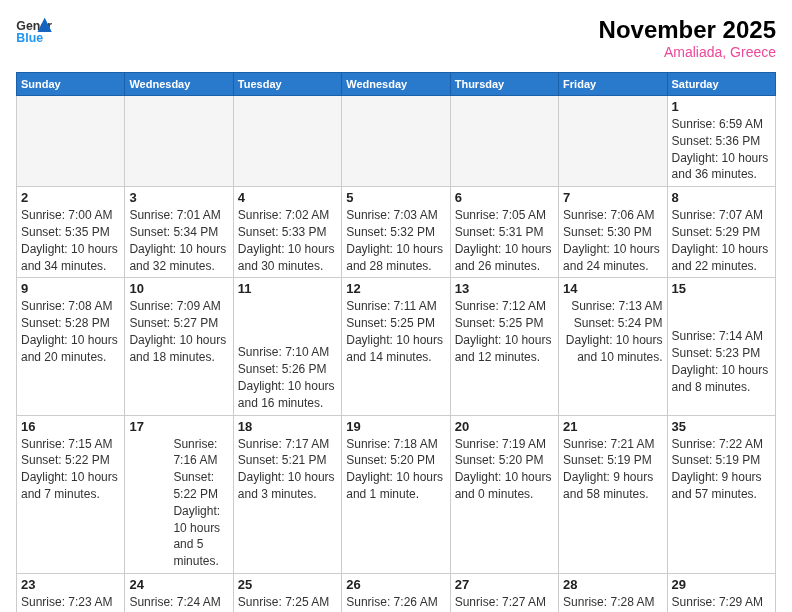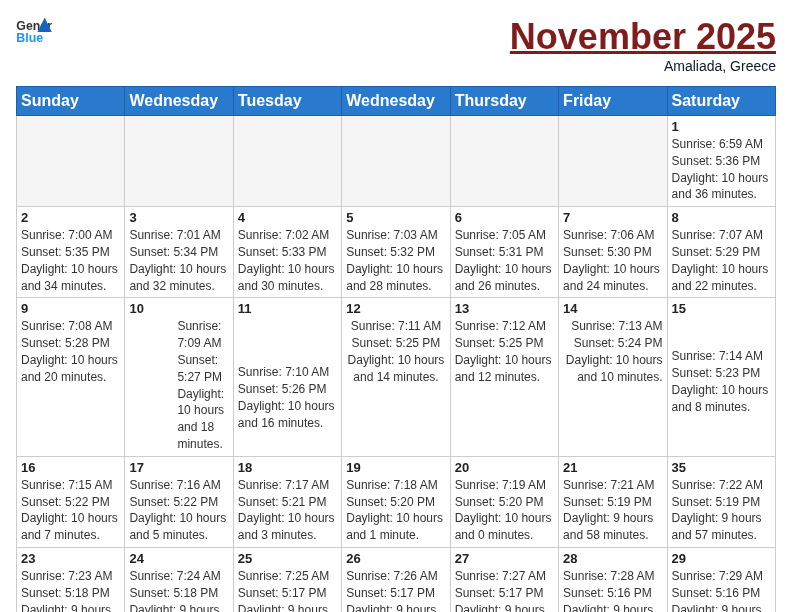--- a/index.html
+++ b/index.html
@@ -20,38 +20,37 @@
       display: flex;
       align-items: center;
       gap: 4px;
     }
     .logo-icon {
       width: 36px;
       height: 30px;
     }
     .title-block { text-align: right; }
     .month-title {
-      font-size: 36px;
+      font-size: 24px;
       font-weight: bold;
-      color: #7f1d1d;
-      text-decoration: underline;
+      color: #000000;
     }
     .subtitle {
       font-size: 14px;
-      color: #0f172a;
+      color: #ec4899;
     }
     .calendar {
       width: 100%;
       border-collapse: collapse;
       border: 1px solid #ccc;
     }
     .calendar th {
       background: #2979CC;
       color: #fff;
-      font-size: 16px;
+      font-size: 11px;
       font-weight: bold;
       padding: 5px 4px;
       text-align: left;
       border: 1px solid #1a5fa8;
     }
     .calendar td {
       vertical-align: top;
       border: 1px solid #ccc;
       padding: 3px 4px;
       width: calc(100% / 7);
@@ -181,35 +180,35 @@
       <tr>
         <td>
           <span class="day-number">9</span>
           <div class="day-info" style="white-space: pre-line;">Sunrise: 7:08 AM
 Sunset: 5:28 PM
 Daylight: 10 hours
 and 20 minutes.</div>
         </td>
         <td>
           <span class="day-number">10</span>
-          <div class="day-info" style="white-space: pre-line; margin-left: 48px;">Sunrise: 7:09 AM
+          <div class="day-info" style="white-space: pre-line;">Sunrise: 7:09 AM
 Sunset: 5:27 PM
 Daylight: 10 hours
 and 18 minutes.</div>
         </td>
         <td>
           <span class="day-number">11</span>
           <div class="day-info" style="white-space: pre-line; margin-top: 48px;">Sunrise: 7:10 AM
 Sunset: 5:26 PM
 Daylight: 10 hours
 and 16 minutes.</div>
         </td>
         <td>
           <span class="day-number">12</span>
-          <div class="day-info" style="white-space: pre-line; text-align: center;">Sunrise: 7:11 AM
+          <div class="day-info" style="white-space: pre-line;">Sunrise: 7:11 AM
 Sunset: 5:25 PM
 Daylight: 10 hours
 and 14 minutes.</div>
         </td>
         <td>
           <span class="day-number">13</span>
           <div class="day-info" style="white-space: pre-line;">Sunrise: 7:12 AM
 Sunset: 5:25 PM
 Daylight: 10 hours
 and 12 minutes.</div>
@@ -232,21 +231,21 @@
       <tr>
         <td>
           <span class="day-number">16</span>
           <div class="day-info" style="white-space: pre-line;">Sunrise: 7:15 AM
 Sunset: 5:22 PM
 Daylight: 10 hours
 and 7 minutes.</div>
         </td>
         <td>
           <span class="day-number">17</span>
-          <div class="day-info" style="white-space: pre-line;">Sunrise: 7:16 AM
+          <div class="day-info" style="white-space: pre-line; margin-left: 44px;">Sunrise: 7:16 AM
 Sunset: 5:22 PM
 Daylight: 10 hours
 and 5 minutes.</div>
         </td>
         <td>
           <span class="day-number">18</span>
           <div class="day-info" style="white-space: pre-line;">Sunrise: 7:17 AM
 Sunset: 5:21 PM
 Daylight: 10 hours
 and 3 minutes.</div>

